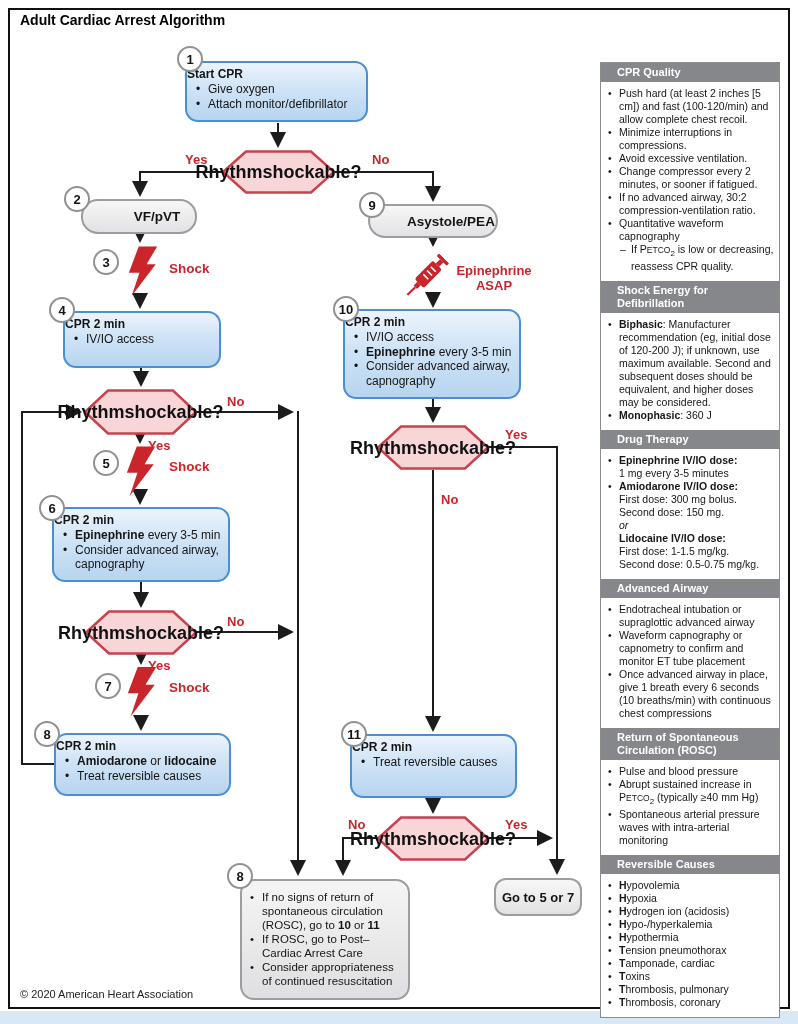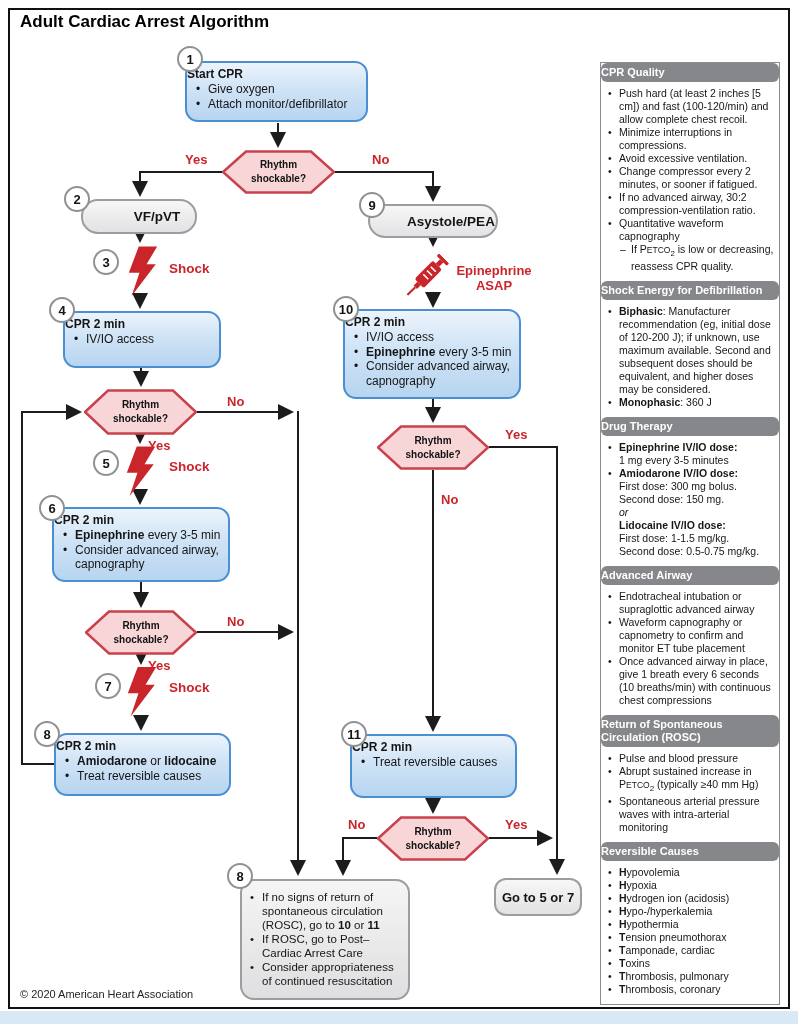--- a/index.html
+++ b/index.html
@@ -1,20 +1,20 @@
 <!DOCTYPE html>
 <html><head>
 <meta charset="utf-8">
 <style>
   html,body{margin:0;padding:0;background:#fff;}
   .page{position:relative;width:798px;height:1024px;background:#fff;
         font-family:"Liberation Sans",sans-serif;color:#151515;overflow:hidden;}
   .frame{position:absolute;left:8px;top:8px;width:778px;height:997px;border:2px solid #111;}
   .bottom-strip{position:absolute;left:0;top:1011px;width:798px;height:13px;background:#d9e8f5;}
-  .doc-title{position:absolute;left:20px;top:12px;font-size:17px;font-weight:bold;color:#000;}
+  .doc-title{position:absolute;left:20px;top:12px;font-size:14px;font-weight:bold;color:#000;}
   .footer{position:absolute;left:20px;top:988px;font-size:11px;color:#222;}
 
   svg.connectors{position:absolute;left:0;top:0;z-index:1;}
   .node,.badge,.hex,.yn,.shock-label,.epi-label,.icon-abs{position:absolute;z-index:2;}
 
   .node.blue{background:linear-gradient(180deg,#ecf4fc 0%,#cfe3f6 45%,#b7d5f0 100%);
              border:2.5px solid #4a8fd3;border-radius:13px;box-sizing:border-box;}
   .node.grayp{background:linear-gradient(180deg,#f7f7f7 0%,#e2e2e4 100%);
              border:2px solid #9b9da0;border-radius:17px;box-sizing:border-box;
              display:flex;align-items:center;justify-content:center;}
@@ -27,31 +27,31 @@
   .node-bullets .marker{width:12px;flex:none;text-align:left;}
   .b12 .node-bullets{padding:9px 4px 0 8px;}
   .b12 .node-bullets .li{font-size:11.5px;line-height:14px;}
   .go-box{display:flex;align-items:center;justify-content:center;
           font-weight:bold;font-size:13px;}
 
   .badge{width:26px;height:26px;border-radius:50%;background:#fff;border:2px solid #8f9194;
          box-sizing:border-box;display:flex;align-items:center;justify-content:center;
          font-size:13px;font-weight:bold;z-index:3;}
   .hex svg{position:absolute;left:0;top:0;width:100%;height:100%;}
-  .hex-label{position:relative;width:100%;height:100%;display:flex;flex-direction:column;
-             align-items:center;justify-content:center;font-weight:bold;font-size:10px;
+  .hex-label{position:relative;width:100%;height:100%;display:flex;
+             align-items:center;justify-content:center;font-weight:bold;font-size:18px;
              line-height:14px;color:#111;}
   .yn{font-weight:bold;font-size:13px;color:#c9252b;}
   .shock-label{font-weight:bold;font-size:13.5px;color:#c9252b;}
   .epi-label{font-weight:bold;font-size:13px;color:#c9252b;text-align:center;line-height:15px;}
 
   .sidebar{position:absolute;left:600px;top:62px;width:180px;border:1.5px solid #8a8d90;
            background:#fff;box-sizing:border-box;z-index:2;}
   .side-head{background:#85878a;color:#fff;font-weight:bold;font-size:11px;
-             line-height:13px;padding:3px 0;border-radius:6px;}
+             line-height:13px;padding:3px 16px;}
   .side-body{padding:5px 5px 8px 7px;}
   .side-body .li{display:flex;font-size:10.5px;line-height:13px;color:#161616;}
   .side-body .marker{width:11px;flex:none;}
   .side-body .li.dash{padding-left:12px;}
   .litext{flex:1;}
   .sc{font-size:8.5px;}
   sub{font-size:8px;}
   i{font-style:italic;}
   b{font-weight:bold;}
 </style>

